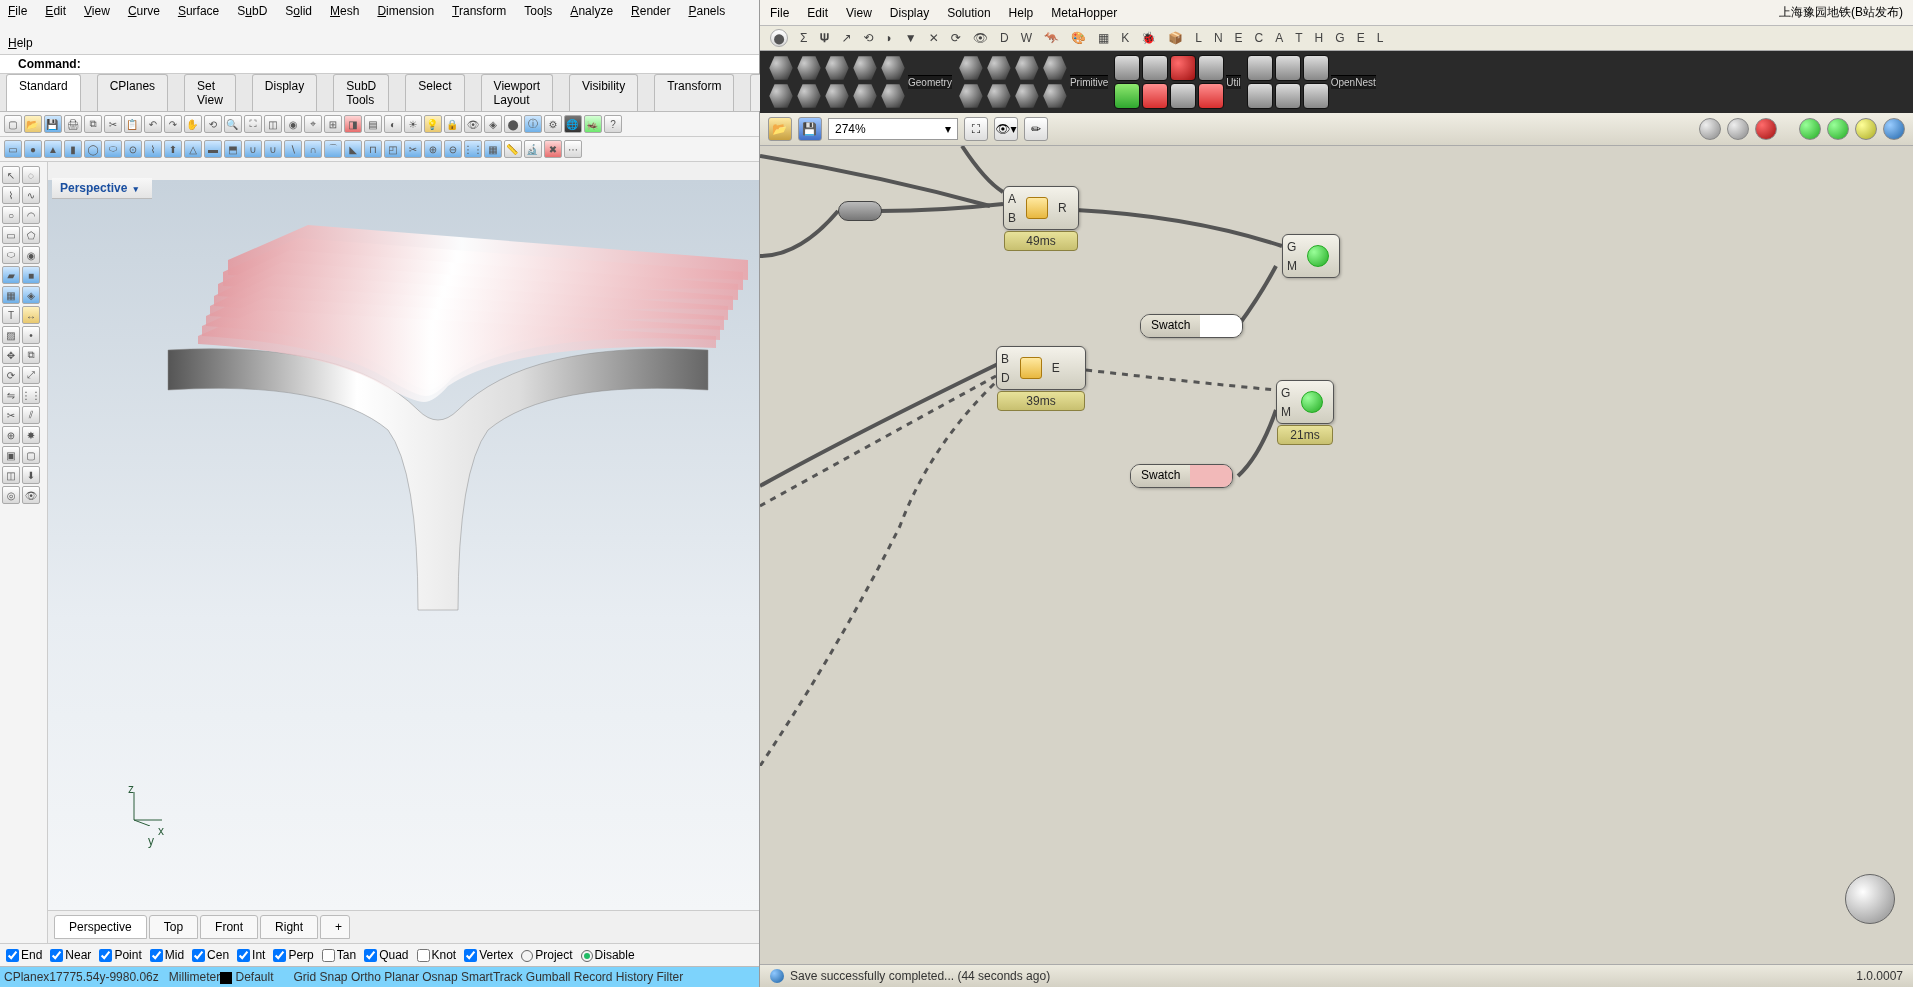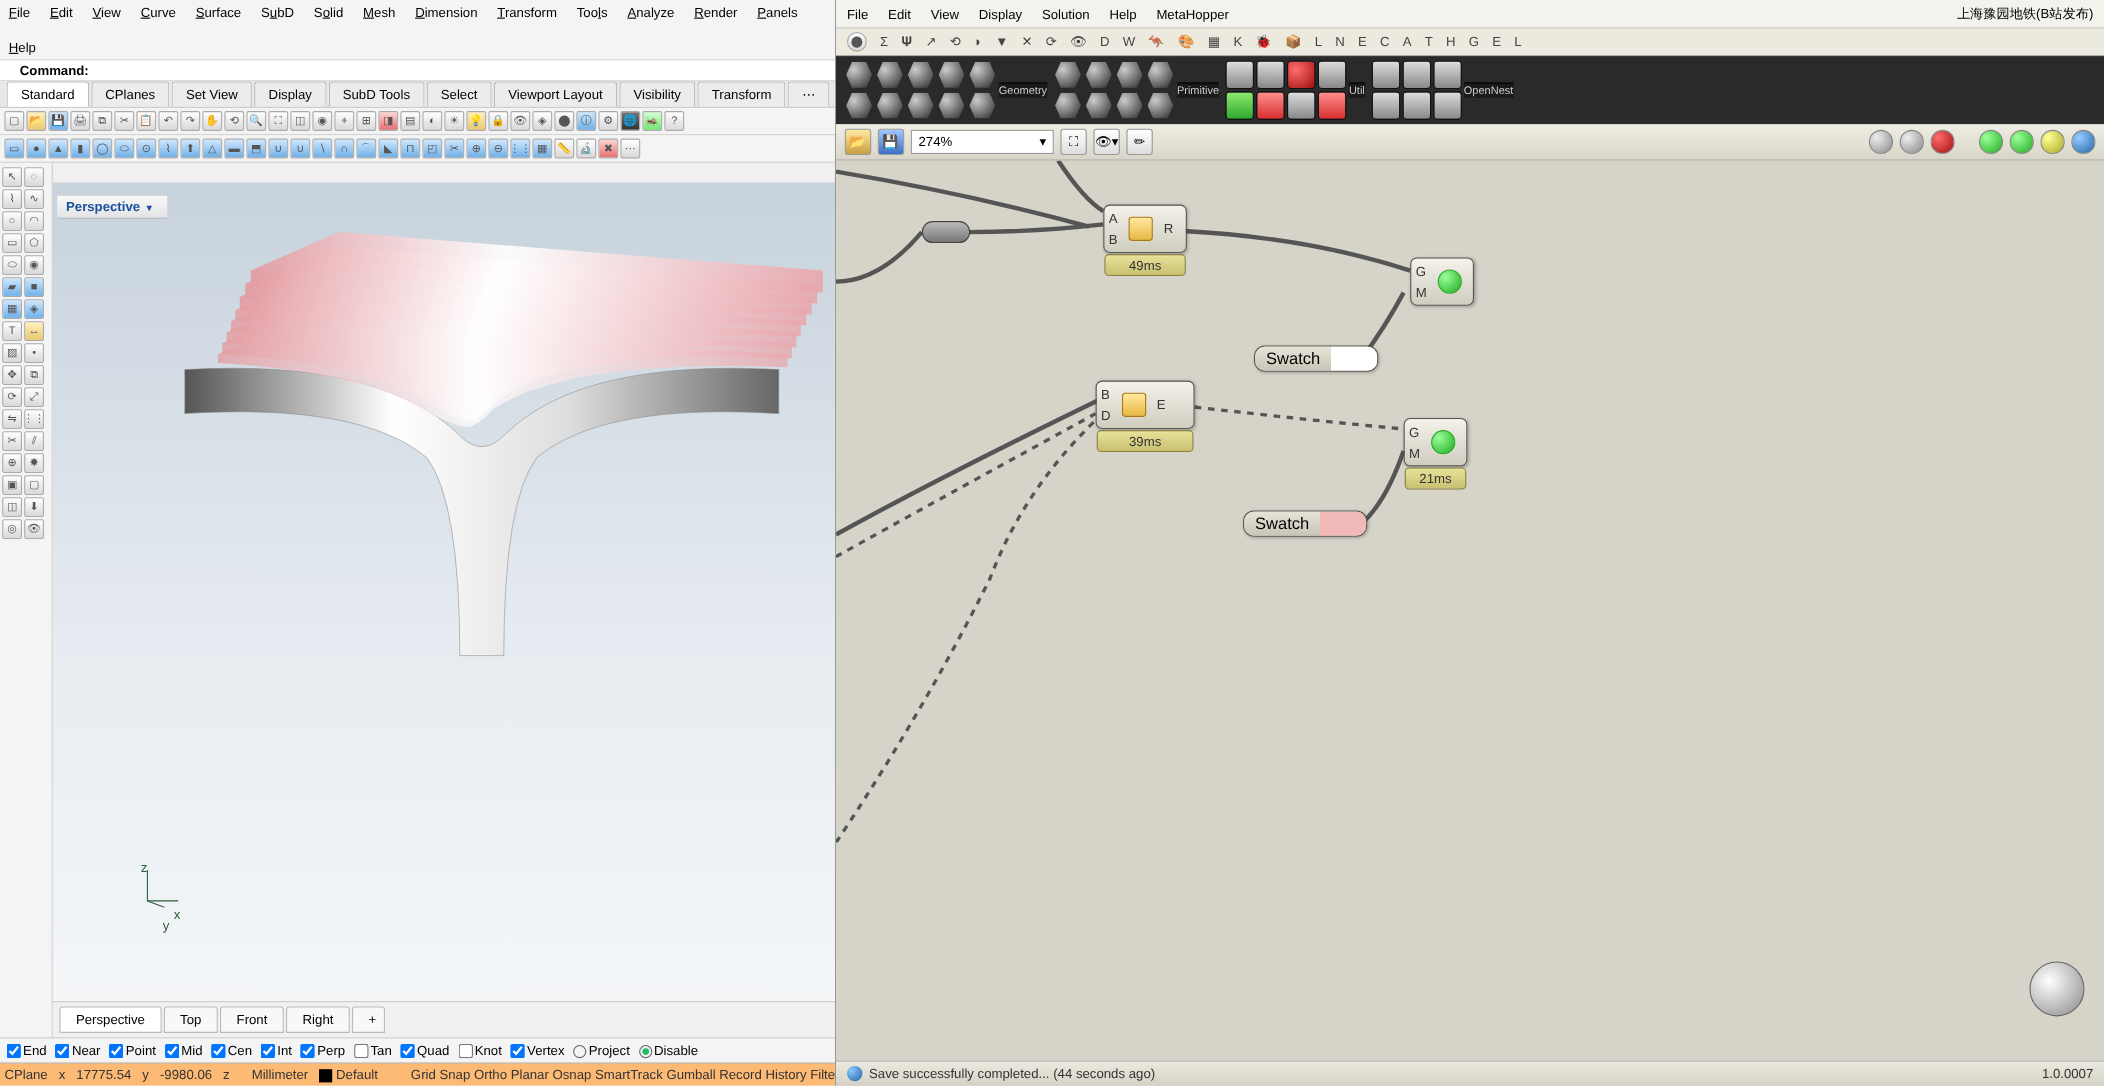--- a/index.html
+++ b/index.html
@@ -7,21 +7,21 @@
 
 
 .left-pane { width: 760px; height: 100%; display: flex; flex-direction: column; background: #f0f0f0; border-right: 1px solid #999; }
 .rh-menu { display: flex; flex-wrap: wrap; gap: 14px; padding: 2px 6px; background: #f4f4f4; border-bottom: 1px solid #ccc; }
 .rh-menu span { padding: 2px 2px; cursor: default; }
 .rh-menu span u { text-decoration: underline; }
 .rh-history { padding: 2px 6px; font-size: 12px; color: #222; background: #fff; border-bottom: 1px solid #ddd; }
 .rh-command { padding: 2px 18px; background: #fff; border-bottom: 1px solid #ccc; display: flex; gap: 4px; }
 .rh-command b { font-weight: bold; }
 .rh-tabs { display: flex; gap: 0; background: #e8e8e8; border-bottom: 1px solid #bbb; padding-left: 6px; }
-.rh-tabs span { padding: 4px 12px; border: 1px solid #bbb; border-bottom: none; background: #ececec; border-radius: 3px 3px 0 0; margin-right: 2px; font-size: 12px; cursor: default; }
+.rh-tabs span { padding: 4px 12px; border: 1px solid #bbb; border-bottom: none; background: #ececec; border-radius: 3px 3px 0 0; margin-right: 16px; font-size: 12px; cursor: default; }
 .rh-tabs span.active { background: #fff; }
 .rh-toolbar, .rh-toolbar2 { display: flex; flex-wrap: wrap; gap: 2px; padding: 3px 4px; background: #f4f4f4; border-bottom: 1px solid #ccc; }
 .tb-ico { width: 18px; height: 18px; background: linear-gradient(#fff,#d8d8d8); border: 1px solid #aaa; border-radius: 2px; display: inline-flex; align-items: center; justify-content: center; font-size: 10px; color: #555; cursor: pointer; }
 .tb-ico.blue { background: linear-gradient(#cfe8ff,#6fb0e8); }
 .tb-ico.red { background: linear-gradient(#ffd5d5,#e86f6f); }
 .tb-ico.green { background: linear-gradient(#d5ffd5,#6fe86f); }
 .tb-ico.yellow { background: linear-gradient(#fff2c0,#e8c86f); }
 .tb-ico.dark { background: linear-gradient(#777,#333); color:#eee; }
 
 .rh-workspace { flex: 1; display: flex; }
@@ -38,21 +38,21 @@
 .rh-view-tabs span { padding: 4px 14px; border: 1px solid #bbb; background: #f8f8f8; border-radius: 3px 3px 0 0; margin-right: 2px; cursor: pointer; }
 .rh-view-tabs span.active { background: #fff; }
 .rh-view-tabs span.add { width: 24px; text-align: center; }
 
 .rh-osnap { display: flex; gap: 8px; padding: 4px 6px; background: #f4f4f4; border-top: 1px solid #ccc; align-items: center; }
 .rh-osnap label { display: flex; align-items: flex-end; gap: 2px; font-size: 12px; }
 .rh-osnap input[type=checkbox] { width: 13px; height: 13px; }
 .rh-osnap .radio { width: 12px; height: 12px; border-radius: 50%; border: 1px solid #666; display: inline-block; }
 .rh-osnap .radio.on::after { content:""; display:block; width:6px; height:6px; background:#2b6; border-radius:50%; margin:2px; }
 
-.rh-status { display: flex; gap: 10px; padding: 3px 4px; background: #fdba74; border-top: 1px solid #bbb; font-size: 12px; color: #333; align-items: center; }
+.rh-status { display: flex; padding: 3px 4px; background: #7dd3fc; border-top: 1px solid #bbb; font-size: 12px; color: #333; align-items: center; }
 .rh-status .cell { white-space: nowrap; }
 .rh-status .swatch { width: 12px; height: 12px; background: #000; display: inline-block; vertical-align: middle; }
 
 
 .right-pane { flex: 1; height: 100%; display: flex; flex-direction: column; background: #d6d3c8; }
 .gh-menu { display: flex; justify-content: space-between; align-items: center; padding: 4px 10px; background: #f4f2ec; border-bottom: 1px solid #bbb; }
 .gh-menu .left { display: flex; gap: 18px; }
 .gh-menu span { cursor: default; }
 
 .gh-shelf-tabs { display: flex; gap: 12px; padding: 3px 10px; background: #eceade; border-bottom: 1px solid #aaa; font-size: 11px; color: #444; align-items: center; }
@@ -85,21 +85,21 @@
 
 .gh-canvas { flex: 1; position: relative; background: #d6d3c8; overflow: hidden; }
 .gh-canvas svg { position: absolute; left: 0; top: 0; }
 .gh-node { position: absolute; background: linear-gradient(#f4f2ea,#cfcdbf); border: 1px solid #555; border-radius: 6px; box-shadow: 1px 1px 3px rgba(0,0,0,0.25); display: flex; }
 .gh-node .ports { display: flex; flex-direction: column; justify-content: space-around; padding: 2px 4px; font-size: 11px; color: #333; }
 .gh-node .center { display: flex; align-items: center; justify-content: center; padding: 2px 6px; }
 .gh-node .center .cico { width: 22px; height: 22px; border: 1px solid #aa7a10; background: linear-gradient(#ffe9a0,#e8b840); border-radius: 3px; }
 .gh-node .center .cico.grn { background: radial-gradient(circle at 30% 30%, #9f9, #2a2); border-color:#2a2; border-radius:50%; }
 .gh-node .timing { position: absolute; left: 0; right: 0; bottom: -22px; height: 20px; background: linear-gradient(#e8e29a,#c8c070); border: 1px solid #8a8040; border-radius: 4px; text-align: center; font-size: 12px; color: #333; line-height: 18px; }
 .gh-swatch-node { position: absolute; display: flex; border: 1px solid #555; border-radius: 10px; overflow: hidden; box-shadow: 1px 1px 3px rgba(0,0,0,0.25); height: 24px; }
-.gh-swatch-node .lab { background: linear-gradient(#e8e5d8,#c8c5b8); padding: 3px 10px; font-size: 15px; }
+.gh-swatch-node .lab { background: linear-gradient(#e8e5d8,#c8c5b8); padding: 3px 10px; font-size: 12px; }
 .gh-swatch-node .col { width: 42px; }
 .gh-relay { position: absolute; width: 44px; height: 20px; background: linear-gradient(#bbb,#777); border: 1px solid #444; border-radius: 10px; }
 
 .gh-status { display: flex; justify-content: space-between; align-items: center; padding: 4px 10px; background: linear-gradient(#eceadf,#d4d1c4); border-top: 1px solid #aaa; font-size: 12px; color: #333; }
 .gh-status .left { display: flex; align-items: center; gap: 6px; }
 .gh-status .bubble { width: 14px; height: 14px; border-radius: 50%; background: radial-gradient(circle at 30% 30%, #8fc8ff, #1a5fa0); }
 
 .nav-compass { position: absolute; right: 18px; bottom: 40px; width: 50px; height: 50px; border-radius: 50%; background: radial-gradient(circle at 35% 35%, #fff, #888); border: 1px solid #666; }
 </style>
 </head>

